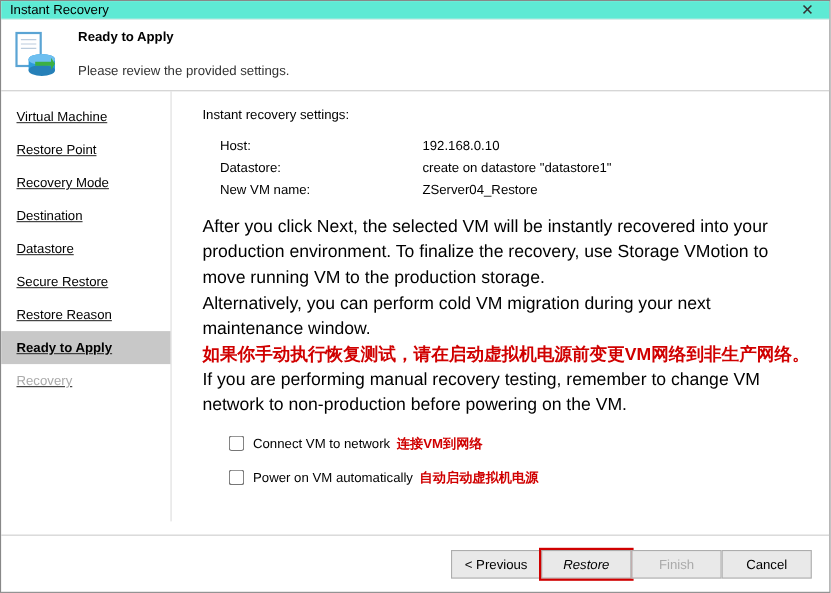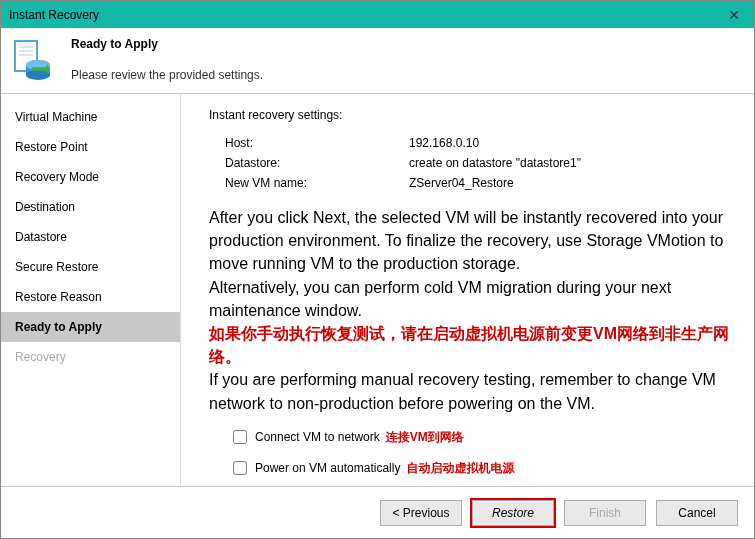--- a/index.html
+++ b/index.html
@@ -11,26 +11,26 @@
     body {
       width: 755px;
       height: 539px;
       background: #fff;
       border: 1px solid #888;
       position: relative;
       font-size: 12px;
       color: #333;
     }
     .titlebar {
-      height: 28px;
+      height: 17px;
       display: flex;
       align-items: center;
       justify-content: space-between;
       padding: 0 8px;
-      background: #14b8a6;
+      background: #5eead4;
       border-bottom: 1px solid #eee;
       gap: 35px;
     }
     .titlebar-title {
       font-size: 12px;
       color: #000;
     }
     .close-x {
       width: 24px;
       text-align: center;
@@ -61,23 +61,24 @@
     .header-sub {
       font-size: 12px;
       color: #333;
       margin-top: 17px;
     }
     .body {
       display: flex;
       height: calc(100% - 28px - 66px - 52px);
     }
     .sidebar {
-      width: 180px;
+      width: 155px;
       border-right: 1px solid #ddd;
       padding-top: 8px;
+      text-decoration: underline;
     }
     .sidebar-item {
       padding: 8px 14px;
       font-size: 12px;
       color: #000;
       cursor: pointer;
     }
     .sidebar-item.active {
       background: #c8c8c8;
       font-weight: bold;
@@ -141,21 +142,20 @@
       position: absolute;
       left: 0;
       right: 0;
       bottom: 0;
       height: 52px;
       border-top: 1px solid #ccc;
       display: flex;
       align-items: center;
       justify-content: flex-end;
       padding: 0 16px;
-      gap: 10px;
     }
     .btn {
       min-width: 82px;
       height: 26px;
       background: #e9e9e9;
       border: 1px solid #adadad;
       font-size: 12px;
       color: #000;
       cursor: pointer;
       padding: 0 10px;

